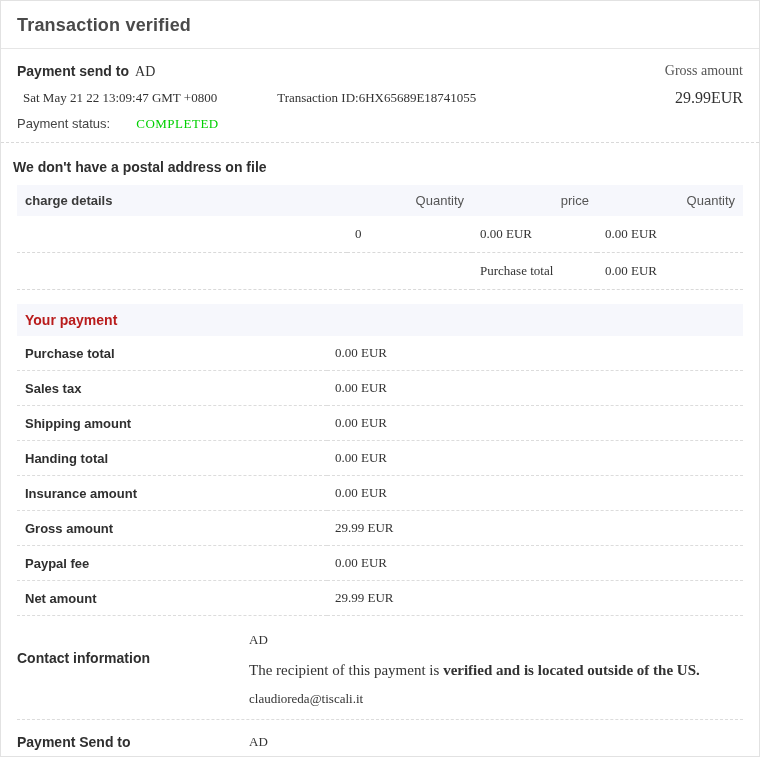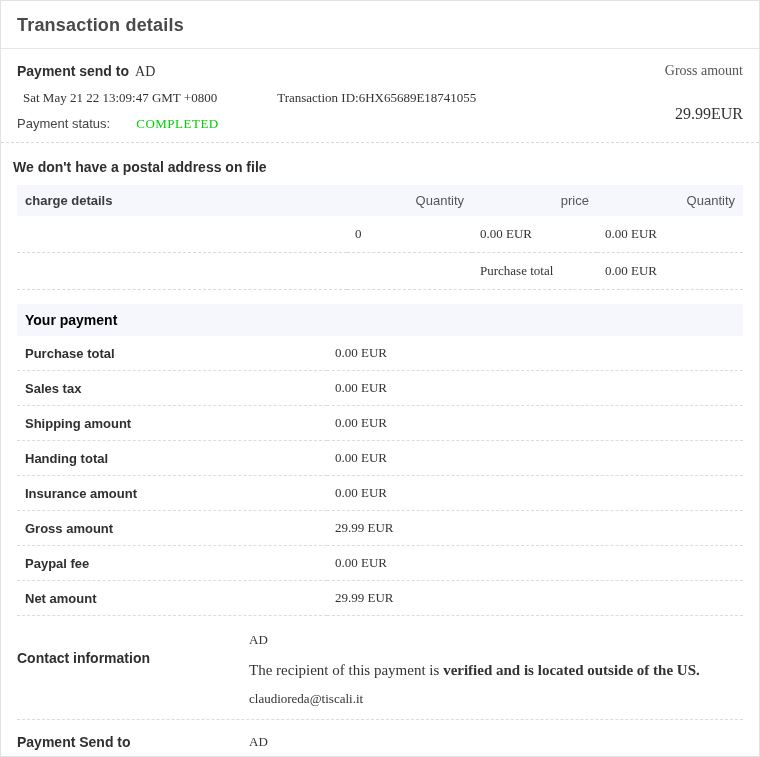--- a/index.html
+++ b/index.html
@@ -59,21 +59,21 @@
     position: absolute;
     right: 16px;
     top: 14px;
     font-size: 14px;
     color: #555;
     font-family: "Liberation Serif", serif;
   }
   .gross-value {
     position: absolute;
     right: 16px;
-    top: 56px;
+    top: 40px;
     font-size: 16px;
     color: #333;
     font-family: "Liberation Serif", serif;
   }
   .date-line {
     margin-top: 10px;
     font-family: "Liberation Serif", serif;
     font-size: 13px;
     color: #333;
     display: flex;
@@ -150,21 +150,21 @@
     color: #444;
   }
 
   
   .bar {
     margin: 14px 16px 0 16px;
     background: #f6f7fc;
     padding: 8px 8px;
     font-size: 14px;
     font-weight: bold;
-    color: #000000;
+    color: #b91c1c;
   }
   .pay-rows {
     margin: 0 16px;
     width: calc(100% - 32px);
     border-collapse: collapse;
   }
   .pay-rows td {
     padding: 9px 8px;
     font-size: 13px;
     border-bottom: 1px dashed #dcdcdc;
@@ -232,21 +232,21 @@
     font-size: 13px;
     color: #333;
   }
 </style>
 </head>
 <body>
 
 <div class="page">
 
   <div class="header">
-    <div class="header-title">Transaction details</div>
+    <div class="header-title">Transaction verified</div>
   </div>
 
   <div class="pay-block">
     <div class="row-line">
       <span class="pay-to-label">Payment send to</span>
       <span class="pay-to-name">AD</span>
     </div>
 
     <div class="gross-label">Gross amount</div>
     <div class="gross-value">29.99EUR</div>

